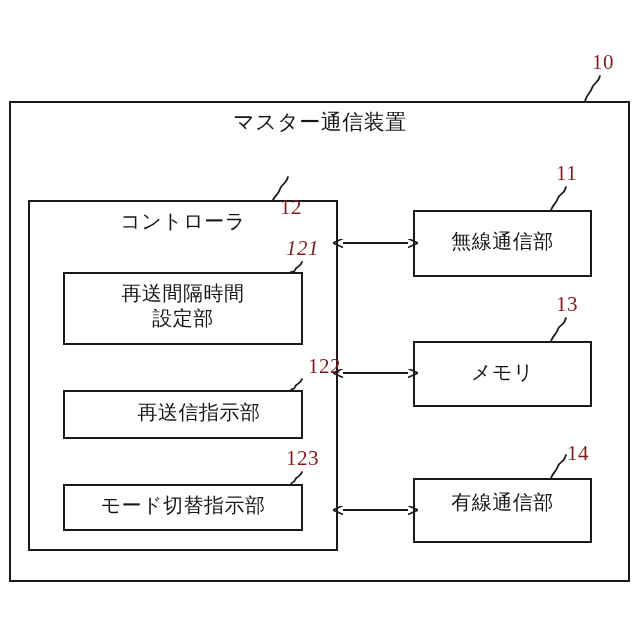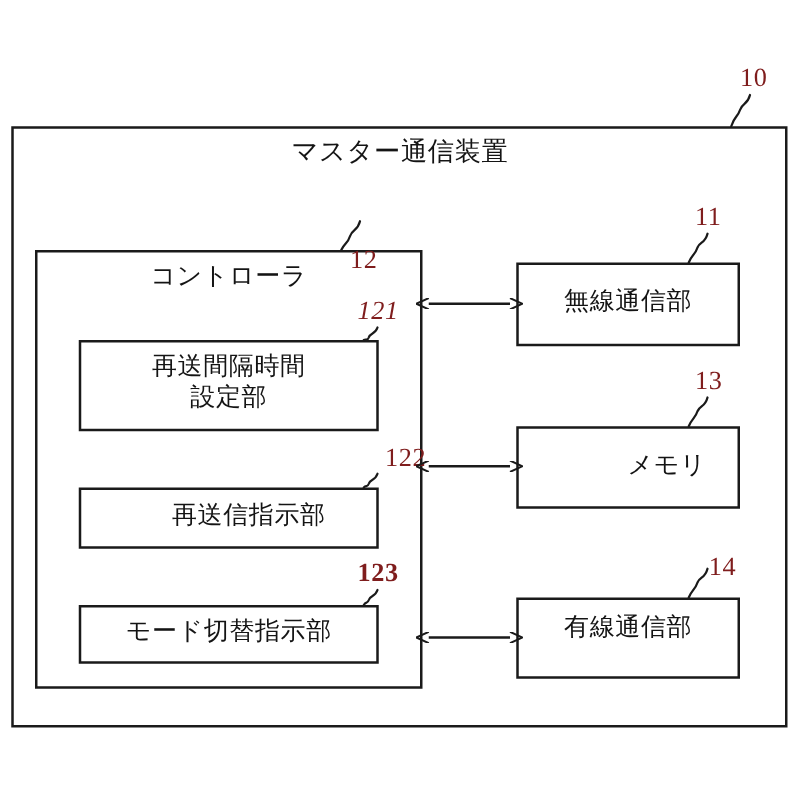--- a/index.html
+++ b/index.html
@@ -93,30 +93,30 @@
   <div class="box box-inner" style="left:63px; top:390px; width:240px; height:49px;"></div>
   <div class="label jp blk-text" style="left:63px; top:390px; width:240px; height:49px;padding-left:16px;">再送信指示部</div>
 
   <div class="box box-inner" style="left:63px; top:484px; width:240px; height:47px;"></div>
   <div class="label jp blk-text" style="left:63px; top:484px; width:240px; height:47px;">モード切替指示部</div>
 
   <div class="box" style="left:413px; top:210px; width:179px; height:67px;"></div>
   <div class="label jp side-text" style="left:413px; top:210px; width:179px; height:67px;">無線通信部</div>
 
   <div class="box" style="left:413px; top:341px; width:179px; height:66px;"></div>
-  <div class="label jp side-text" style="left:413px; top:341px; width:179px; height:66px;margin-left:31px;">メモリ</div>
+  <div class="label jp side-text" style="left:413px; top:341px; width:179px; height:66px;">メモリ</div>
 
   <div class="box" style="left:413px; top:478px; width:179px; height:65px;"></div>
   <div class="label jp side-text" style="left:413px; top:478px; width:179px; height:53px;">有線通信部</div>
 
   <div class="num" style="left:592px; top:52px;">10</div>
   <div class="num" style="left:280px; top:153px;margin-top:44px;">12</div>
   <div class="num" style="left:286px; top:238px;font-style:italic;">121</div>
   <div class="num" style="left:276px; top:356px;margin-left:32px;">122</div>
-  <div class="num" style="left:286px; top:448px;font-weight:bold;">123</div>
+  <div class="num" style="left:286px; top:448px;">123</div>
   <div class="num" style="left:556px; top:163px;">11</div>
   <div class="num" style="left:556px; top:294px;">13</div>
   <div class="num" style="left:556px; top:443px;margin-left:11px;">14</div>
 
   <svg class="svg-layer" viewBox="0 0 640 640" xmlns="http://www.w3.org/2000/svg">
     <defs>
       <marker id="arrL" markerWidth="11" markerHeight="9" refX="10" refY="4.5" orient="auto" markerUnits="userSpaceOnUse">
         <path d="M10,0 L0,4.5 L10,9" fill="none" stroke="#1a1a1a" stroke-width="1.6"></path>
       </marker>
       <marker id="arrR" markerWidth="11" markerHeight="9" refX="1" refY="4.5" orient="auto" markerUnits="userSpaceOnUse">

